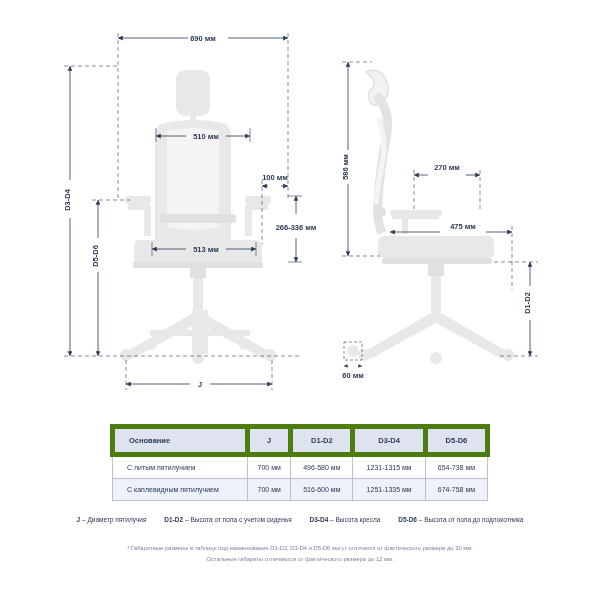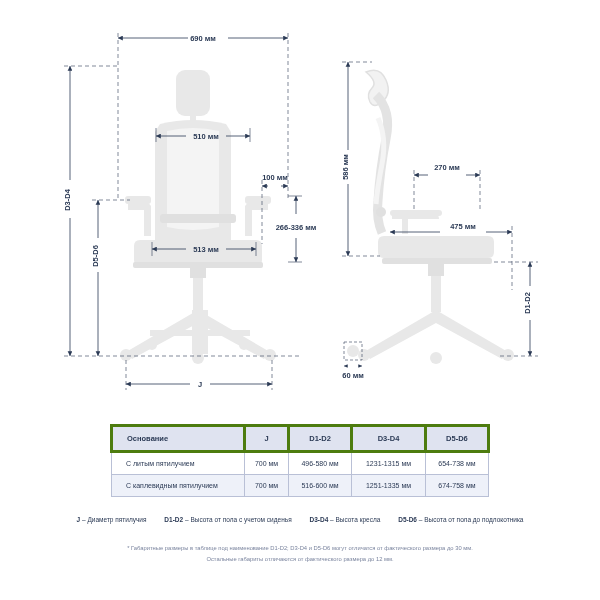--- a/index.html
+++ b/index.html
@@ -26,21 +26,21 @@
     left:110px;top:424px;
     width:380px;
   }
   table.specs{
     border-collapse:collapse;
     width:380px;
     font-size:7px;
   }
   table.specs th{
     background:#dfe3f0;
-    border:3px solid #4d7c0f;
+    border:5px solid #4d7c0f;
     color:#2b3a55;
     font-weight:bold;
     font-size:7.5px;
     padding:7px 4px;
     text-align:center;
   }
   table.specs th.first{
     text-align:left;
     padding-left:14px;
     width:112px;

